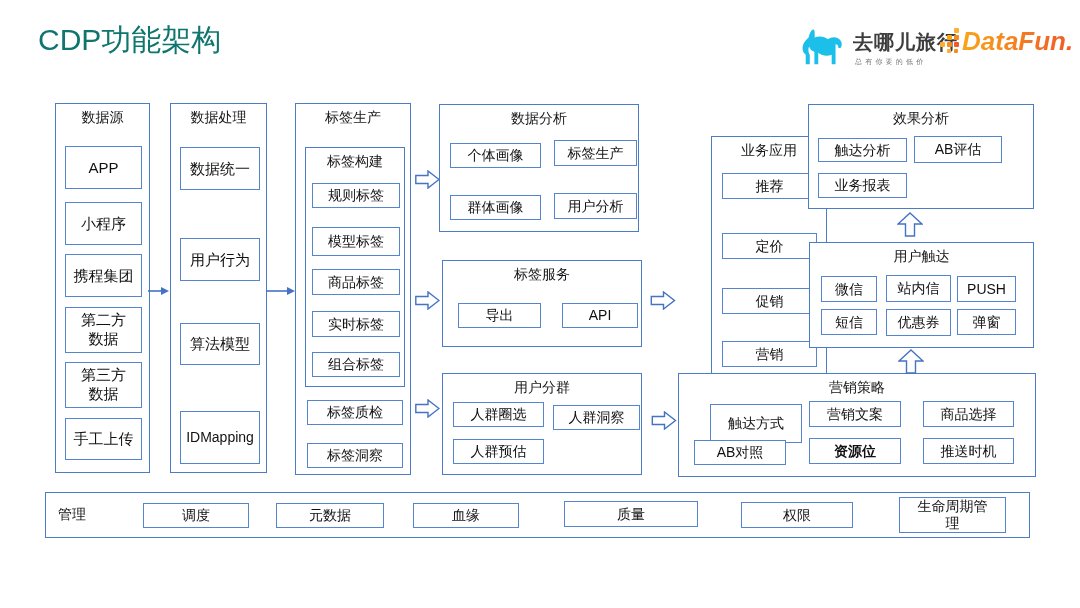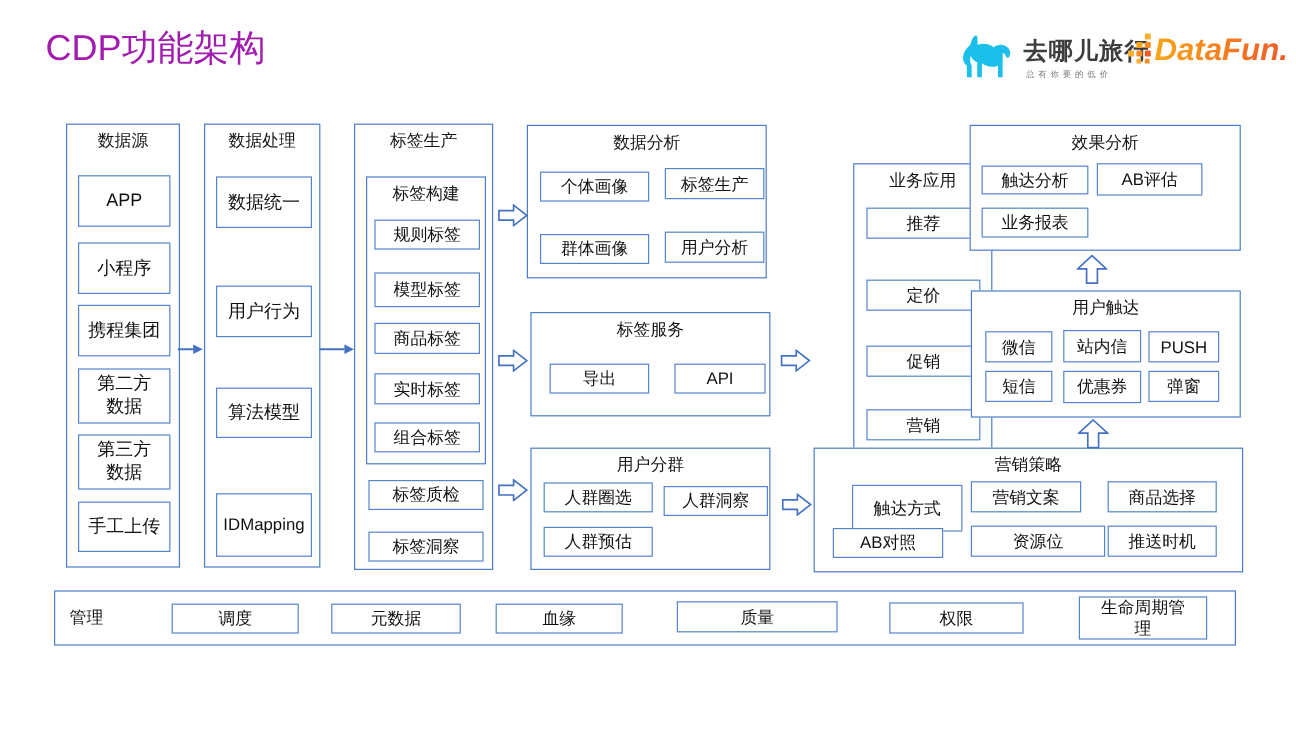--- a/index.html
+++ b/index.html
@@ -1,18 +1,18 @@
 <!DOCTYPE html>
 <html><head>
 <meta charset="utf-8">
 <style>
   html,body{margin:0;padding:0;background:#fff;}
   body{font-family:"Liberation Sans","DejaVu Sans",sans-serif;color:#111;}
   #canvas{position:relative;width:1080px;height:608px;background:#fff;overflow:hidden;}
-  .page-title{position:absolute;left:38px;top:20px;font-size:30px;color:#a21caf;}
+  .page-title{position:absolute;left:38px;top:20px;font-size:30px;color:#0f766e;}
   .group{position:absolute;border:1.5px solid #4a7cc7;background:#fff;box-sizing:border-box;}
   .group-title{position:absolute;left:0;right:0;top:5px;text-align:center;font-size:14px;color:#151515;}
   .item{position:absolute;border:1.5px solid #5585ce;background:#fff;box-sizing:border-box;
         display:flex;align-items:center;justify-content:center;text-align:center;
         font-size:14px;color:#111;line-height:1.2;}
   .big{font-size:15px;}
   .w52{display:inline-block;width:52px;line-height:1.25;}
   .w80{display:inline-block;width:82px;line-height:1.2;}
   .arrow{position:absolute;}
   .mgmt-label{position:absolute;left:12px;top:0;bottom:0;display:flex;align-items:center;font-size:14px;color:#151515;}
@@ -136,21 +136,21 @@
     <div class="item" style="left:76px;top:66px;width:65px;height:27px;">优惠券</div>
     <div class="item" style="left:147px;top:66px;width:59px;height:26px;">弹窗</div>
   </div>
 
   <div class="group" style="left:678px;top:373px;width:358px;height:104px;">
     <div class="group-title">营销策略</div>
     <div class="item" style="left:31px;top:30px;width:92px;height:39px;">触达方式</div>
     <div class="item" style="left:130px;top:27px;width:92px;height:26px;">营销文案</div>
     <div class="item" style="left:244px;top:27px;width:91px;height:26px;">商品选择</div>
     <div class="item" style="left:15px;top:66px;width:92px;height:25px;">AB对照</div>
-    <div class="item" style="left:130px;top:64px;width:112px;height:26px;">资源位</div>
+    <div class="item" style="left:130px;top:64px;width:92px;height:26px;font-weight:bold;">资源位</div>
     <div class="item" style="left:244px;top:64px;width:91px;height:26px;">推送时机</div>
   </div>
 
   <div class="group" style="left:45px;top:492px;width:985px;height:46px;">
     <div class="mgmt-label">管理</div>
     <div class="item" style="left:97px;top:10px;width:106px;height:25px;">调度</div>
     <div class="item" style="left:230px;top:10px;width:108px;height:25px;">元数据</div>
     <div class="item" style="left:367px;top:10px;width:106px;height:25px;">血缘</div>
     <div class="item" style="left:518px;top:8px;width:134px;height:26px;">质量</div>
     <div class="item" style="left:695px;top:9px;width:112px;height:26px;">权限</div>

